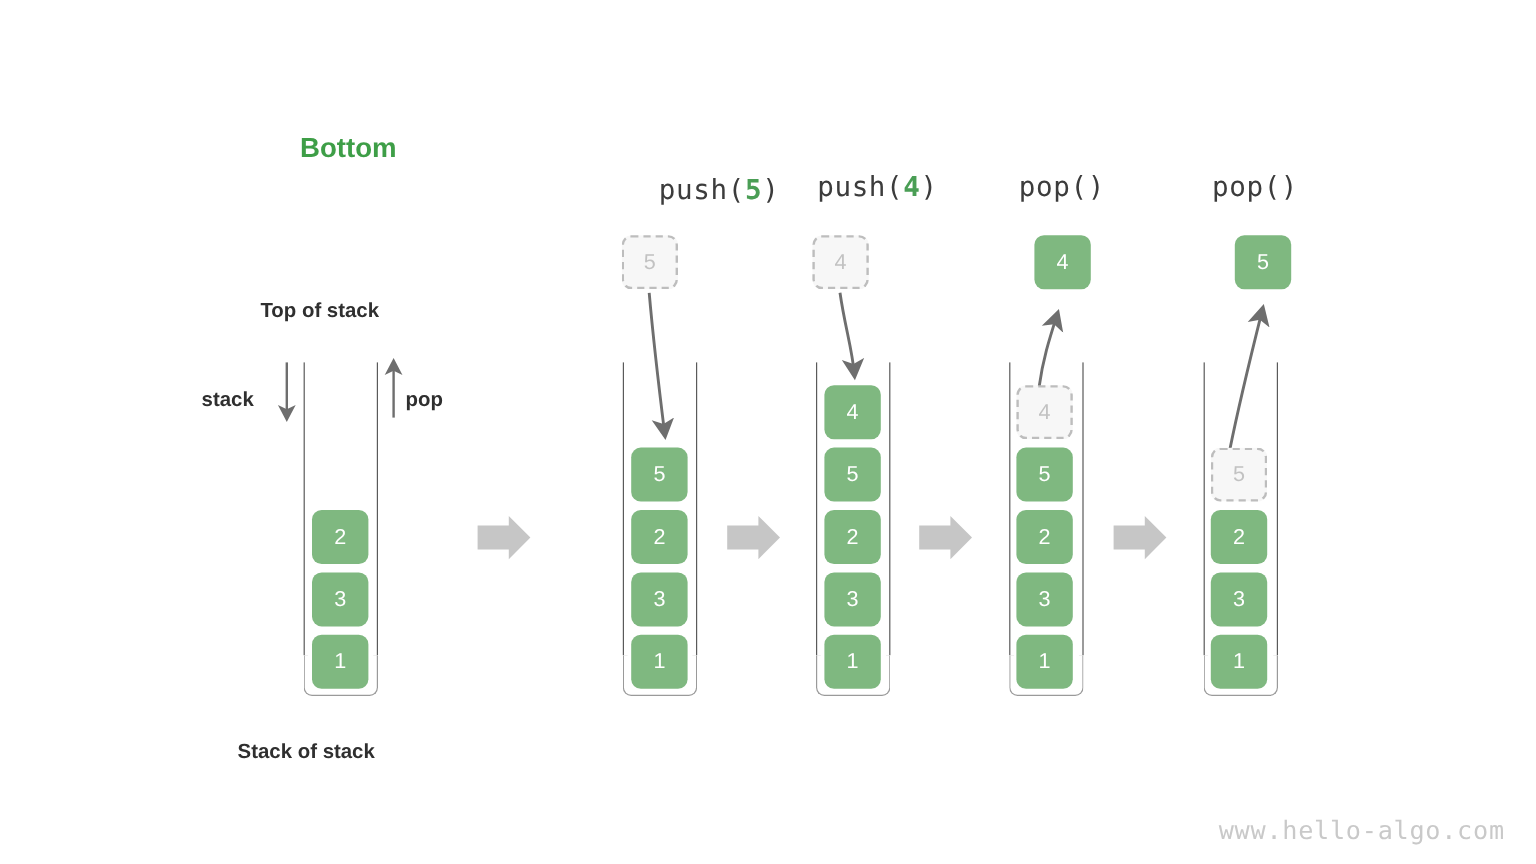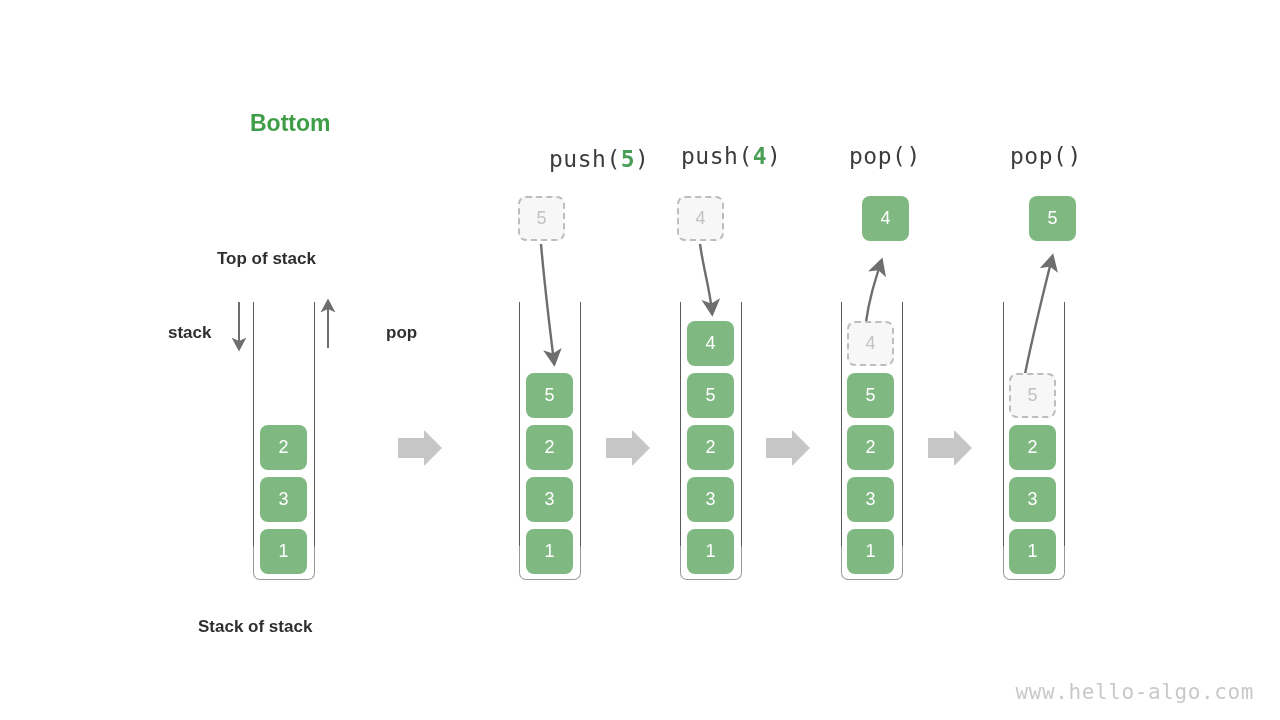--- a/index.html
+++ b/index.html
@@ -153,21 +153,21 @@
     <g>
       <path d="M1025,374 C1033,334 1043,294 1052,258" fill="none" stroke="#6e6e6e" stroke-width="2.4" marker-end="url(#ah)"></path>
     </g>
   </svg>
 
   <div class="title" style="left:250px; top:110px;">Bottom</div>
 
   <div class="lbl" style="left:217px; top:249px;">Top of stack</div>
   <div class="lbl" style="left:198px; top:617px;">Stack of stack</div>
   <div class="lbl" style="left:168px; top:323px;">stack</div>
-  <div class="lbl" style="left:338px; top:323px;margin-left:48px;">pop</div>
+  <div class="lbl" style="left:338px; top:323px;">pop</div>
 
   <div class="op" style="left:517px; top:146px;margin-left:32px;">
     <span>push(</span><span class="num">5</span><span>)</span>
   </div>
   <div class="op" style="left:681px; top:143px;">
     <span>push(</span><span class="num">4</span><span>)</span>
   </div>
   <div class="op" style="left:849px; top:143px;">
     <span>pop(</span><span class="num"></span><span>)</span>
   </div>

